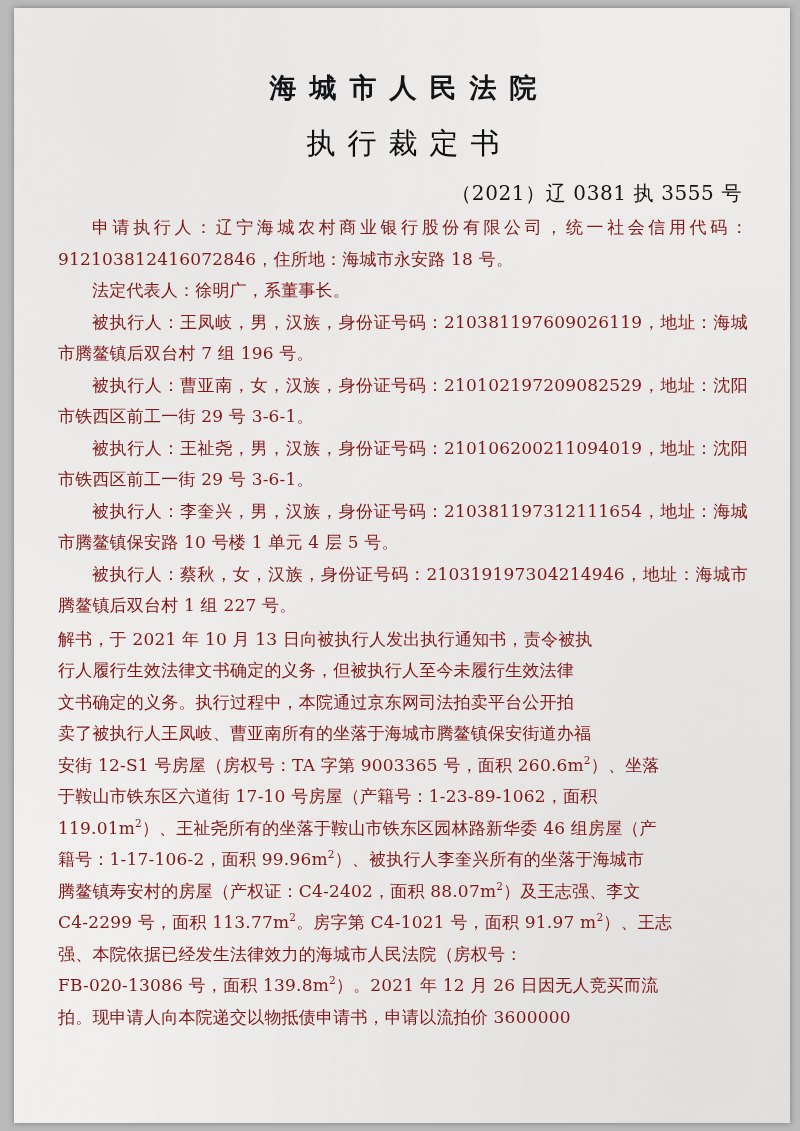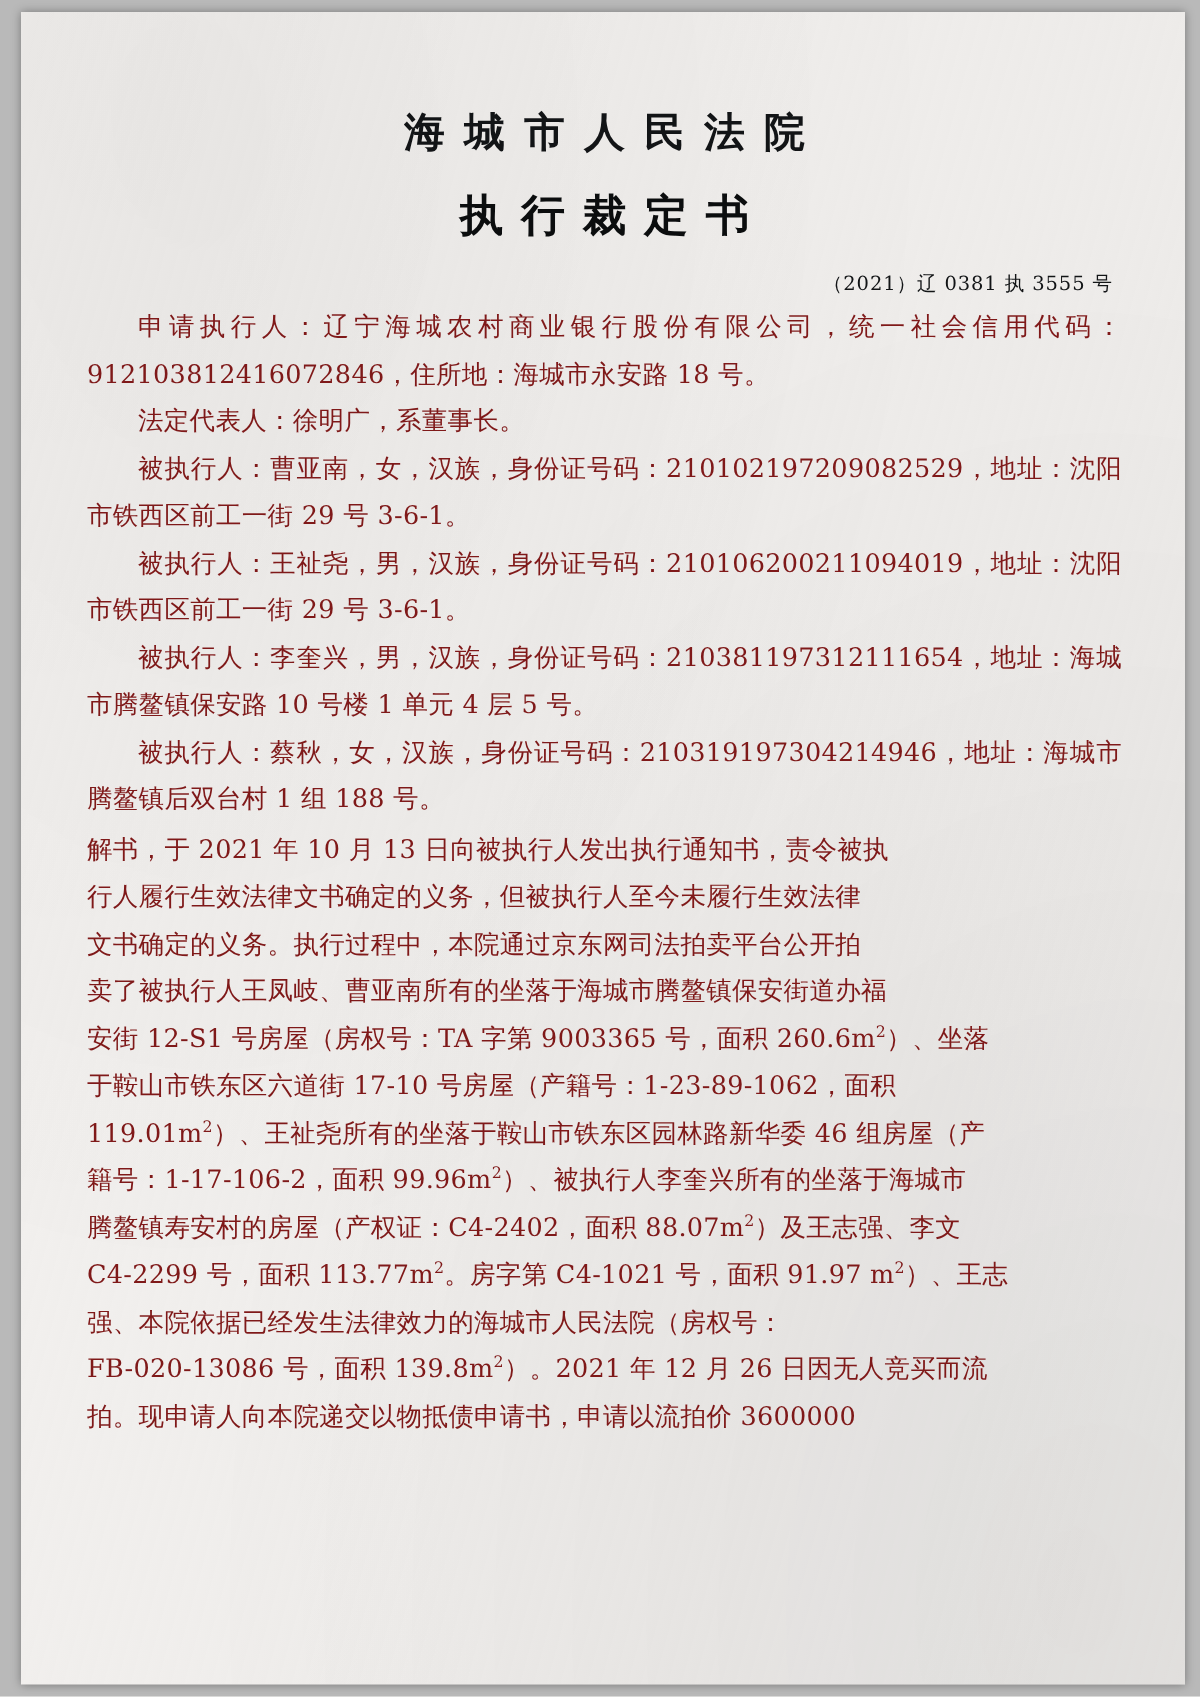--- a/index.html
+++ b/index.html
@@ -47,29 +47,29 @@
     font-weight: bold;
     letter-spacing: 13px;
     color: #16181a;
     text-indent: 13px;
     margin-bottom: 18px;
     font-family: "DejaVu Serif", "Liberation Serif", serif;
   }
   .doc-title {
     text-align: center;
     font-size: 29px;
-    font-weight: bold;
+    font-weight: normal;
     letter-spacing: 12px;
     color: #0f1112;
     text-indent: 12px;
     margin-bottom: 16px;
   }
   .case-no {
     text-align: right;
-    font-size: 13px;
+    font-size: 20px;
     color: #16181a;
     letter-spacing: 0.6px;
     margin-right: 6px;
     margin-bottom: 5px;
   }
   p.body {
     font-size: 17px;
     line-height: 31.5px;
     color: #7f1d1d;
     margin: 0;
@@ -96,24 +96,25 @@
 
 <div class="page">
   <div class="sheet ink">
 
     <div class="court-title">海城市人民法院</div>
     <div class="doc-title">执行裁定书</div>
     <div class="case-no">（2021）辽 0381 执 3555 号</div>
 
     <p class="body">申请执行人：辽宁海城农村商业银行股份有限公司，统一社会信用代码：912103812416072846，住所地：海城市永安路 18 号。</p>
     <p class="body">法定代表人：徐明广，系董事长。</p>
+    <p class="body">被执行人：王凤岐，男，汉族，身份证号码：210381197609026119，地址：海城市腾鳌镇后双台村 7 组 196 号。</p>
     <p class="body">被执行人：曹亚南，女，汉族，身份证号码：210102197209082529，地址：沈阳市铁西区前工一街 29 号 3-6-1。</p>
     <p class="body">被执行人：王祉尧，男，汉族，身份证号码：210106200211094019，地址：沈阳市铁西区前工一街 29 号 3-6-1。</p>
     <p class="body">被执行人：李奎兴，男，汉族，身份证号码：210381197312111654，地址：海城市腾鳌镇保安路 10 号楼 1 单元 4 层 5 号。</p>
-    <p class="body">被执行人：蔡秋，女，汉族，身份证号码：210319197304214946，地址：海城市腾鳌镇后双台村 1 组 188 号。</p>
+    <p class="body">被执行人：蔡秋，女，汉族，身份证号码：210319197304214946，地址：海城市腾鳌镇后双台村 1 组 227 号。</p>
 
     <div style="margin-top:2px;">
       <p class="body noindent">解书，于 2021 年 10 月 13 日向被执行人发出执行通知书，责令被执</p>
       <p class="body noindent">行人履行生效法律文书确定的义务，但被执行人至今未履行生效法律</p>
       <p class="body noindent">文书确定的义务。执行过程中，本院通过京东网司法拍卖平台公开拍</p>
       <p class="body noindent">卖了被执行人王凤岐、曹亚南所有的坐落于海城市腾鳌镇保安街道办福</p>
       <p class="body noindent">安街 12-S1 号房屋（房权号：TA 字第 9003365 号，面积 260.6m<sup>2</sup>）、坐落</p>
       <p class="body noindent">于鞍山市铁东区六道街 17-10 号房屋（产籍号：1-23-89-1062，面积</p>
       <p class="body noindent">119.01m<sup>2</sup>）、王祉尧所有的坐落于鞍山市铁东区园林路新华委 46 组房屋（产</p>
       <p class="body noindent">籍号：1-17-106-2，面积 99.96m<sup>2</sup>）、被执行人李奎兴所有的坐落于海城市</p>

